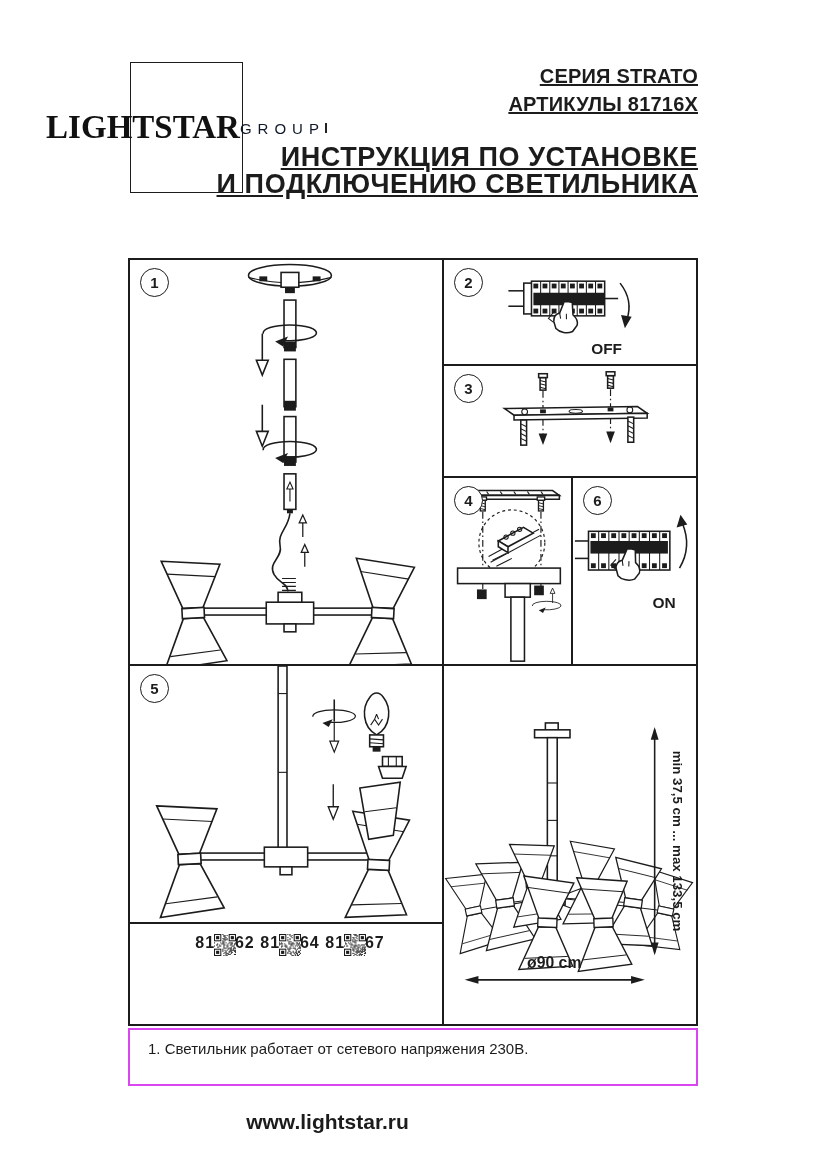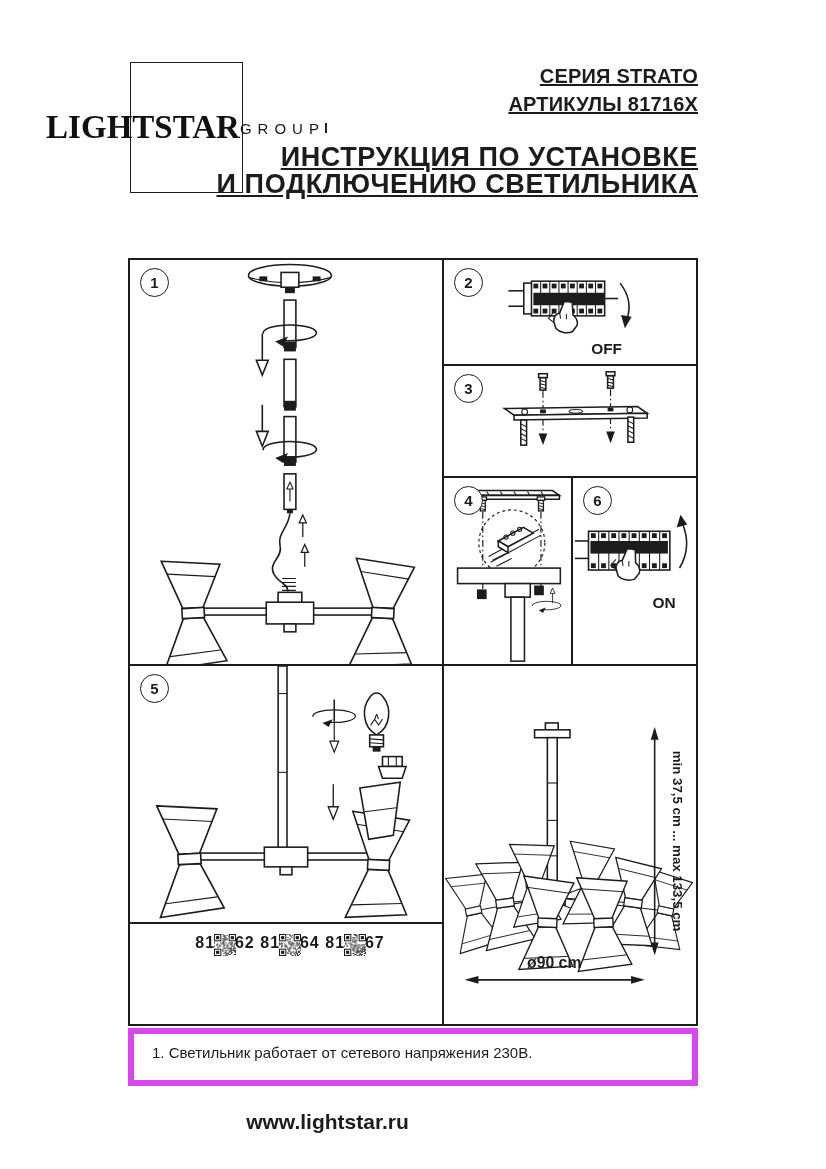--- a/index.html
+++ b/index.html
@@ -29,21 +29,21 @@
   .fw{fill:#fff;stroke:#1c1c1c;stroke-width:1.6;}
   .fb{fill:#1c1c1c;stroke:none;}
   .thin{stroke:#1c1c1c;stroke-width:1.1;fill:none;}
   .dash{stroke:#1c1c1c;stroke-width:1.2;fill:none;stroke-dasharray:7 3 1.5 3;}
   .dots{stroke:#1c1c1c;stroke-width:1.2;fill:none;stroke-dasharray:3 3;}
   svg text{fill:#1c1c1c;}
   
   .qr-col{position:absolute;top:10px;width:90px;text-align:center;}
   .qr-label{font-weight:bold;font-size:16px;letter-spacing:1px;margin-bottom:4px;}
   
-  #notes-box{left:128px;top:1028px;width:570px;height:58px;border:6px solid #d946ef;
+  #notes-box{left:128px;top:1028px;width:570px;height:58px;border:2px solid #d946ef;
              padding:8px 0 0 18px;font-size:15px;line-height:22px;}
   #footer{left:0;top:1110px;width:655px;text-align:center;font-weight:bold;font-size:21px;}
 </style>
 </head>
 <body>
 
 <svg width="0" height="0" style="position:absolute">
   <defs>
     <g id="bowtie">
       <polygon class="fw" points="-29,-53 29,-47 10,-5 -10,-5"></polygon>

